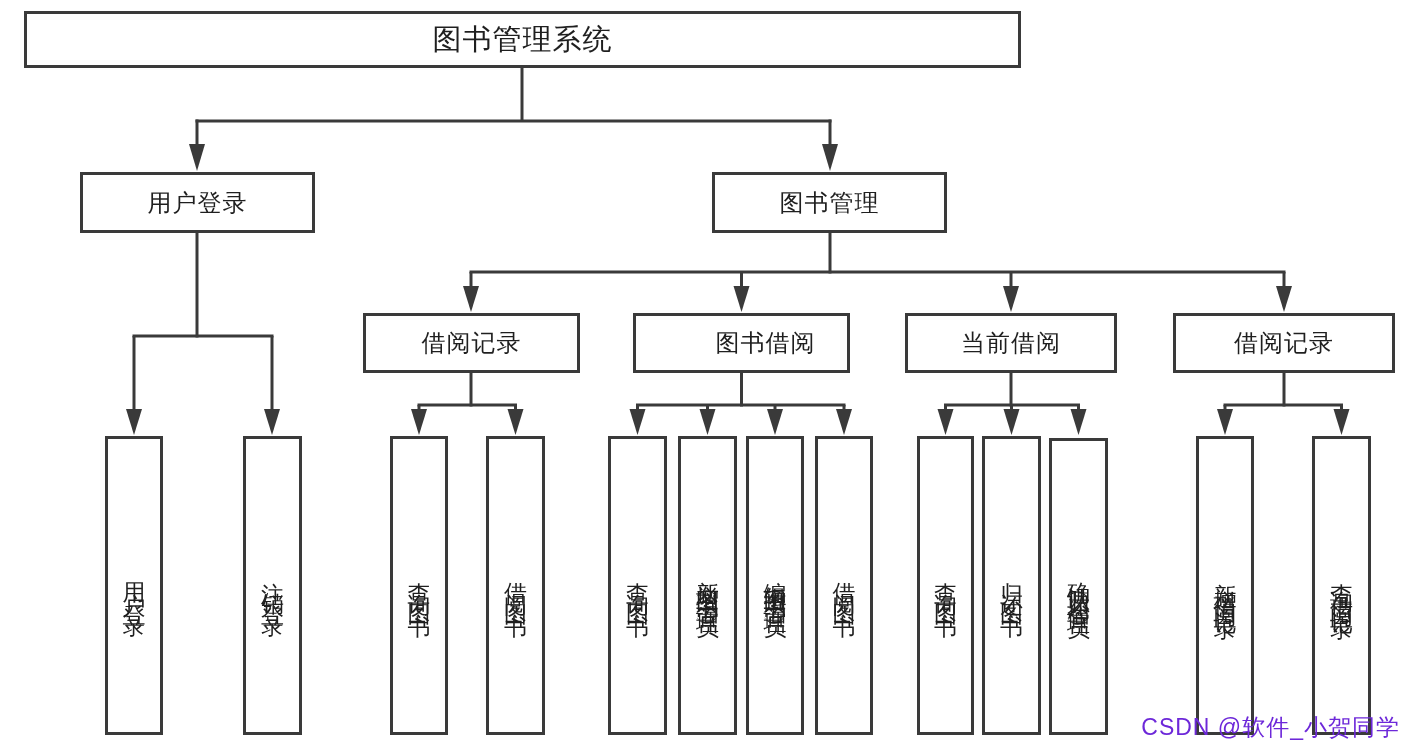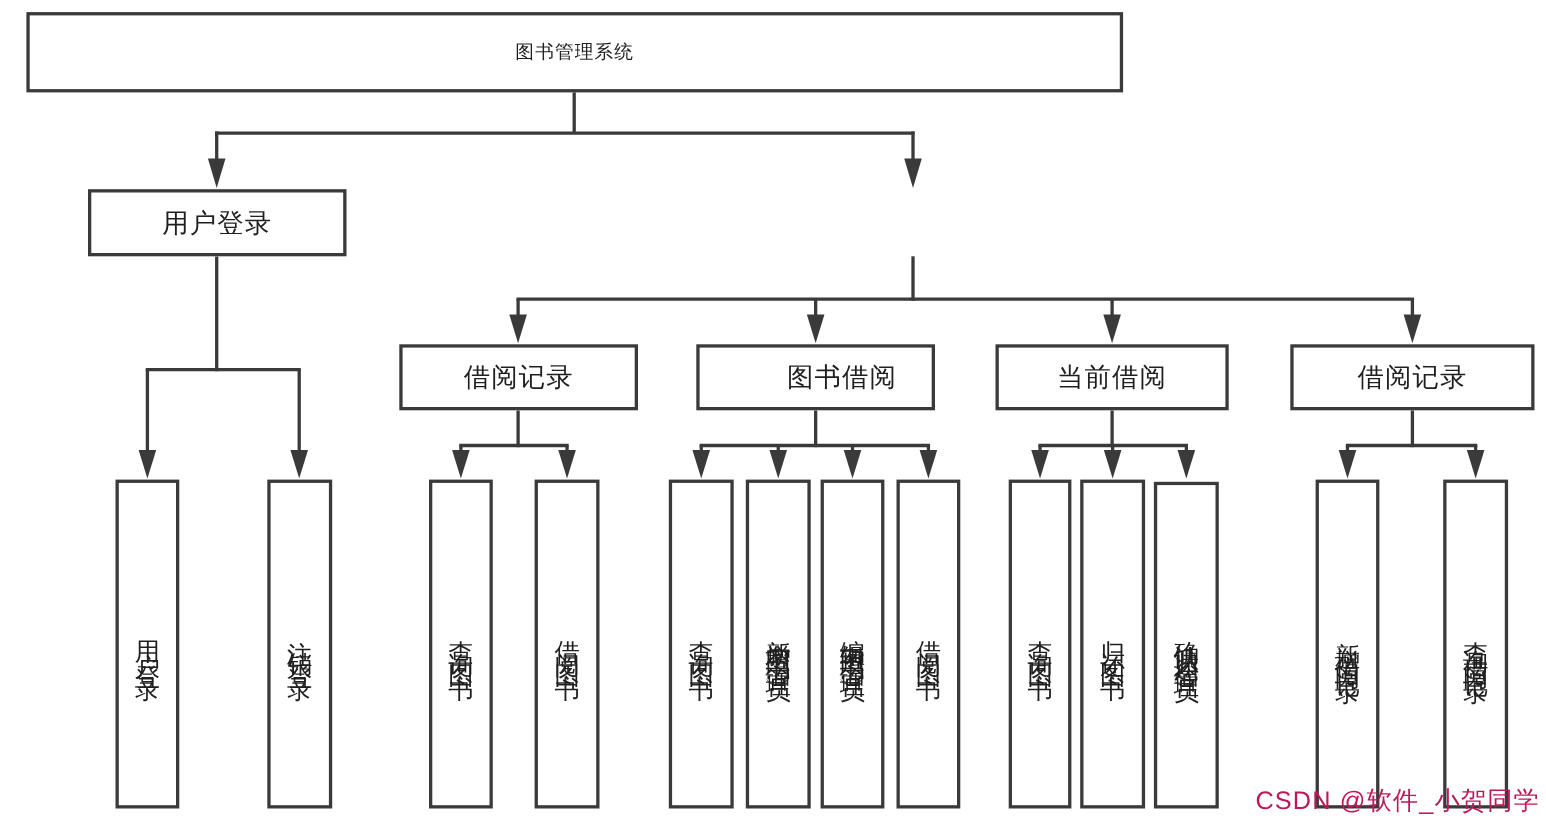--- a/index.html
+++ b/index.html
@@ -7,21 +7,21 @@
           font-family:"Liberation Sans",sans-serif;overflow:hidden;}
   .connectors{position:absolute;left:0;top:0;}
   .node{position:absolute;box-sizing:border-box;background:#fff;
         border:3px solid #3a3a3a;display:flex;align-items:center;justify-content:center;
         color:#1f1f1f;text-align:center;}
   .h{font-size:24px;letter-spacing:1px;}
   .v{writing-mode:vertical-lr;text-orientation:mixed;font-size:23px;line-height:1;}
   .ls-lg{letter-spacing:11px;}
   .ls-md{letter-spacing:7px;}
   .ls-sm{letter-spacing:5px;}
-  .watermark{position:absolute;right:5px;bottom:4px;font-size:23px;color:#be185d;
+  .watermark{position:absolute;right:5px;bottom:4px;font-size:23px;color:#6d28d9;
              letter-spacing:1px;white-space:nowrap;margin-left:46px;}
 </style>
 </head>
 <body>
 
 <div class="canvas">
 
   <svg class="connectors" width="1405" height="747" aria-hidden="true">
     <g stroke="#3a3a3a" stroke-width="3" fill="none">
 
@@ -84,23 +84,24 @@
       <polygon points="775,435 767,409 783,409"></polygon>
       <polygon points="844,435 836,409 852,409"></polygon>
       <polygon points="945.5,435 937.5,409 953.5,409"></polygon>
       <polygon points="1011.5,435 1003.5,409 1019.5,409"></polygon>
       <polygon points="1078.5,435 1070.5,409 1086.5,409"></polygon>
       <polygon points="1225,435 1217,409 1233,409"></polygon>
       <polygon points="1341.5,435 1333.5,409 1349.5,409"></polygon>
     </g>
   </svg>
 
-  <div class="node h" style="left:24px;top:11px;width:997px;height:73px;font-size:17px;">图书管理系统</div>
+  <div class="node h" style="left:24px;top:11px;width:997px;height:57px;font-size:29px;">图书管理系统</div>
 
   <div class="node h" style="left:80px;top:172px;width:235px;height:61px;">用户登录</div>
+  <div class="node h" style="left:712px;top:172px;width:235px;height:61px;">图书管理</div>
 
   <div class="node h" style="left:363px;top:313px;width:217px;height:60px;">借阅记录</div>
   <div class="node h" style="left:633px;top:313px;width:217px;height:60px;padding-left:48px;">图书借阅</div>
   <div class="node h" style="left:1173px;top:313px;width:222px;height:60px;">借阅记录</div>
   <div class="node h" style="left:905px;top:313px;width:212px;height:60px;">当前借阅</div>
 
   <div class="node v ls-lg" style="left:105px;top:436px;width:58px;height:299px;">用户登录</div>
   <div class="node v ls-lg" style="left:243px;top:436px;width:59px;height:299px;">注销登录</div>
 
   <div class="node v ls-lg" style="left:390px;top:436px;width:58px;height:299px;">查询图书</div>

